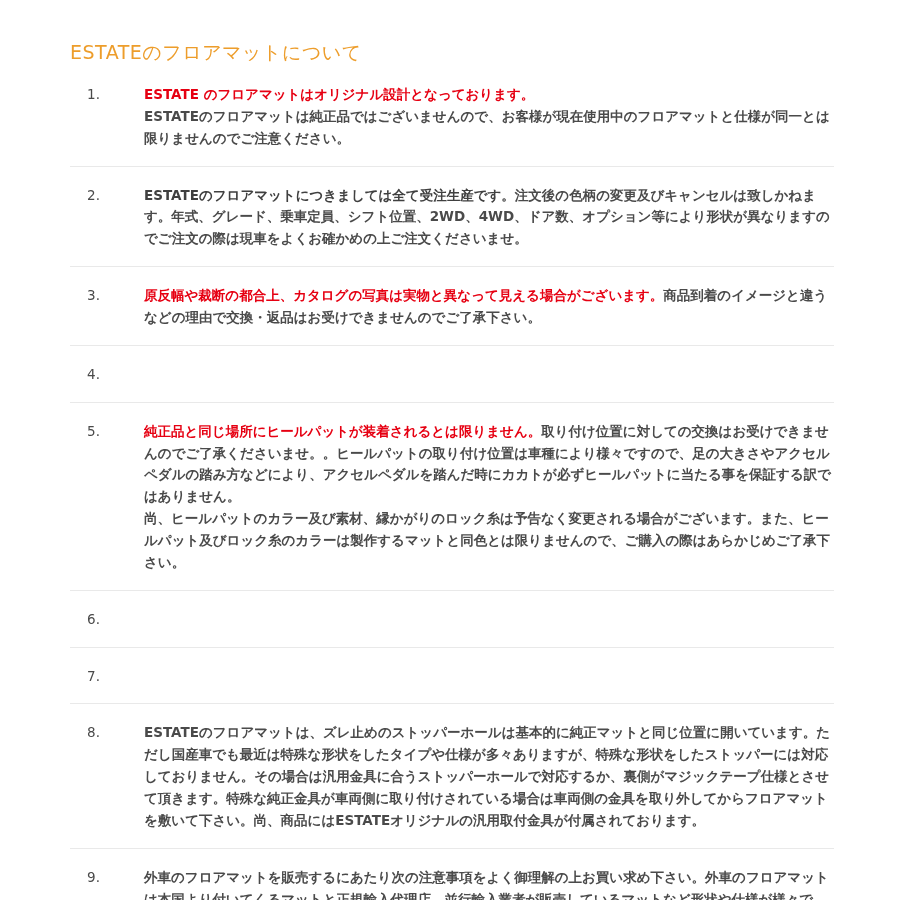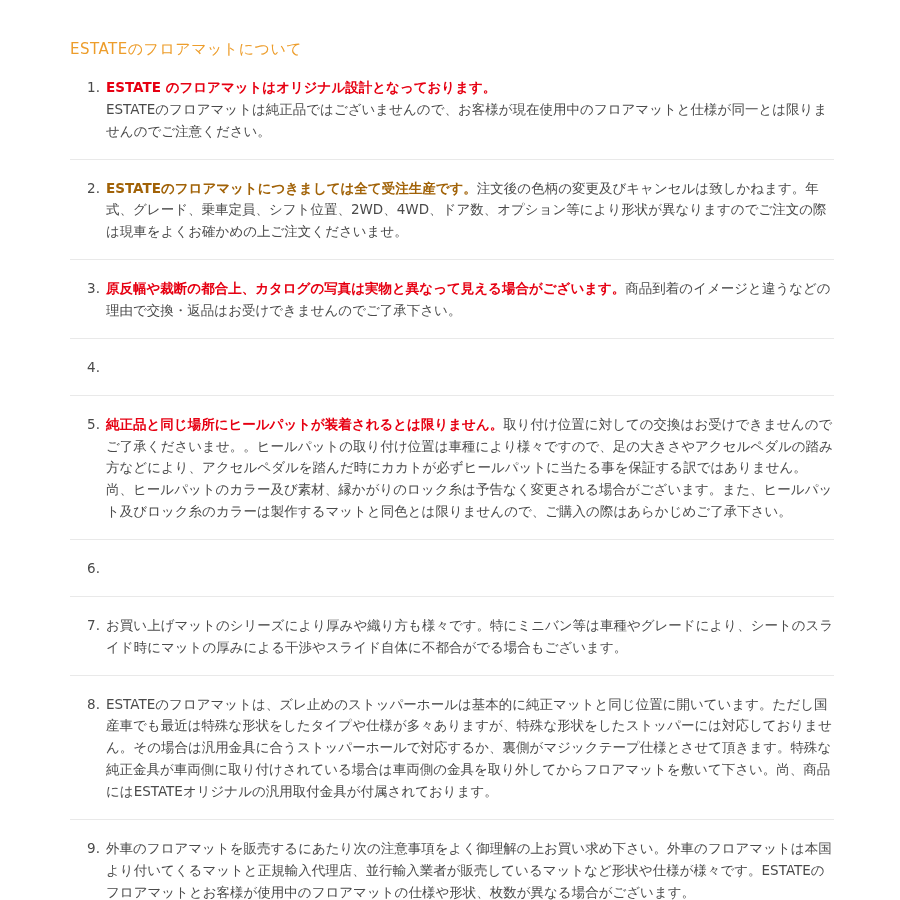--- a/index.html
+++ b/index.html
@@ -10,21 +10,21 @@
     font-family: "DejaVu Sans", "Liberation Sans", sans-serif;
   }
   .page {
     width: 900px;
     min-height: 900px;
     margin: 0 auto;
     background: #ffffff;
     padding: 40px 66px 40px 70px;
   }
   .page-title {
-    font-size: 15px;
+    font-size: 19px;
     font-weight: normal;
     margin: 0 0 16px 0;
     letter-spacing: 0.5px;
   }
   .notes-list {
     margin: 0;
     padding: 0;
     list-style: none;
   }
   .note-item {
@@ -38,43 +38,44 @@
     border-bottom: 1px solid #e9e9e9;
   }
   .note-number {
     flex: 0 0 22px;
     text-align: right;
     padding-right: 6px;
     color: #4a4a4a;
   }
   .note-text {
     flex: 1 1 auto;
+    margin-left: 38px;
   }
   .seg-red {
     font-weight: bold;
   }
   .seg-normal {
-    font-weight: normal;
+    font-weight: bold;
     color: #4a4a4a;
   }
 </style>
 </head>
 <body>
 
 <div class="page">
   <h1 class="page-title" style="color: rgb(237, 157, 43);">ESTATEのフロアマットについて</h1>
   <ol class="notes-list">
   <li class="note-item">
     <span class="note-number">1.</span>
     <span class="note-text"><span class="seg-red" style="color: rgb(230, 0, 18);">ESTATE のフロアマットはオリジナル設計となっております。</span><br><span class="seg-normal">ESTATEのフロアマットは純正品ではございませんので、お客様が現在使用中のフロアマットと仕様が同一とは限りませんのでご注意ください。</span></span>
   </li>
 
   <li class="note-item">
     <span class="note-number">2.</span>
-    <span class="note-text"><span class="seg-red" style="color: #a16207; text-align: right;">ESTATEのフロアマットにつきましては全て受注生産です。</span><span class="seg-normal">注文後の色柄の変更及びキャンセルは致しかねます。年式、グレード、乗車定員、シフト位置、2WD、4WD、ドア数、オプション等により形状が異なりますのでご注文の際は現車をよくお確かめの上ご注文くださいませ。</span></span>
+    <span class="note-text"><span class="seg-red" style="color: #404040; text-align: right;">ESTATEのフロアマットにつきましては全て受注生産です。</span><span class="seg-normal">注文後の色柄の変更及びキャンセルは致しかねます。年式、グレード、乗車定員、シフト位置、2WD、4WD、ドア数、オプション等により形状が異なりますのでご注文の際は現車をよくお確かめの上ご注文くださいませ。</span></span>
   </li>
 
   <li class="note-item">
     <span class="note-number">3.</span>
     <span class="note-text"><span class="seg-red" style="color: rgb(230, 0, 18);">原反幅や裁断の都合上、カタログの写真は実物と異なって見える場合がございます。</span><span class="seg-normal">商品到着のイメージと違うなどの理由で交換・返品はお受けできませんのでご了承下さい。</span></span>
   </li>
 
   <li class="note-item">
     <span class="note-number">4.</span>
   </li>
@@ -83,21 +84,20 @@
     <span class="note-number">5.</span>
     <span class="note-text"><span class="seg-red" style="color: rgb(230, 0, 18);">純正品と同じ場所にヒールパットが装着されるとは限りません。</span><span class="seg-normal">取り付け位置に対しての交換はお受けできませんのでご了承くださいませ。。ヒールパットの取り付け位置は車種により様々ですので、足の大きさやアクセルペダルの踏み方などにより、アクセルペダルを踏んだ時にカカトが必ずヒールパットに当たる事を保証する訳ではありません。</span><br><span class="seg-normal">尚、ヒールパットのカラー及び素材、縁かがりのロック糸は予告なく変更される場合がございます。また、ヒールパット及びロック糸のカラーは製作するマットと同色とは限りませんので、ご購入の際はあらかじめご了承下さい。</span></span>
   </li>
 
   <li class="note-item">
     <span class="note-number">6.</span>
   </li>
 
   <li class="note-item">
     <span class="note-number">7.</span>
-    <span class="note-text"><span class="seg-normal">お買い上げマットのシリーズにより厚みや織り方も様々です。特にミニバン等は車種やグレードにより、シートのスライド時にマットの厚みによる干渉やスライド自体に不都合がでる場合もございます。</span></span>
   </li>
 
   <li class="note-item">
     <span class="note-number">8.</span>
     <span class="note-text"><span class="seg-normal">ESTATEのフロアマットは、ズレ止めのストッパーホールは基本的に純正マットと同じ位置に開いています。ただし国産車でも最近は特殊な形状をしたタイプや仕様が多々ありますが、特殊な形状をしたストッパーには対応しておりません。その場合は汎用金具に合うストッパーホールで対応するか、裏側がマジックテープ仕様とさせて頂きます。特殊な純正金具が車両側に取り付けされている場合は車両側の金具を取り外してからフロアマットを敷いて下さい。尚、商品にはESTATEオリジナルの汎用取付金具が付属されております。</span></span>
   </li>
 
   <li class="note-item">
     <span class="note-number">9.</span>
     <span class="note-text"><span class="seg-normal">外車のフロアマットを販売するにあたり次の注意事項をよく御理解の上お買い求め下さい。外車のフロアマットは本国より付いてくるマットと正規輸入代理店、並行輸入業者が販売しているマットなど形状や仕様が様々です。ESTATEのフロアマットとお客様が使用中のフロアマットの仕様や形状、枚数が異なる場合がございます。</span></span>

